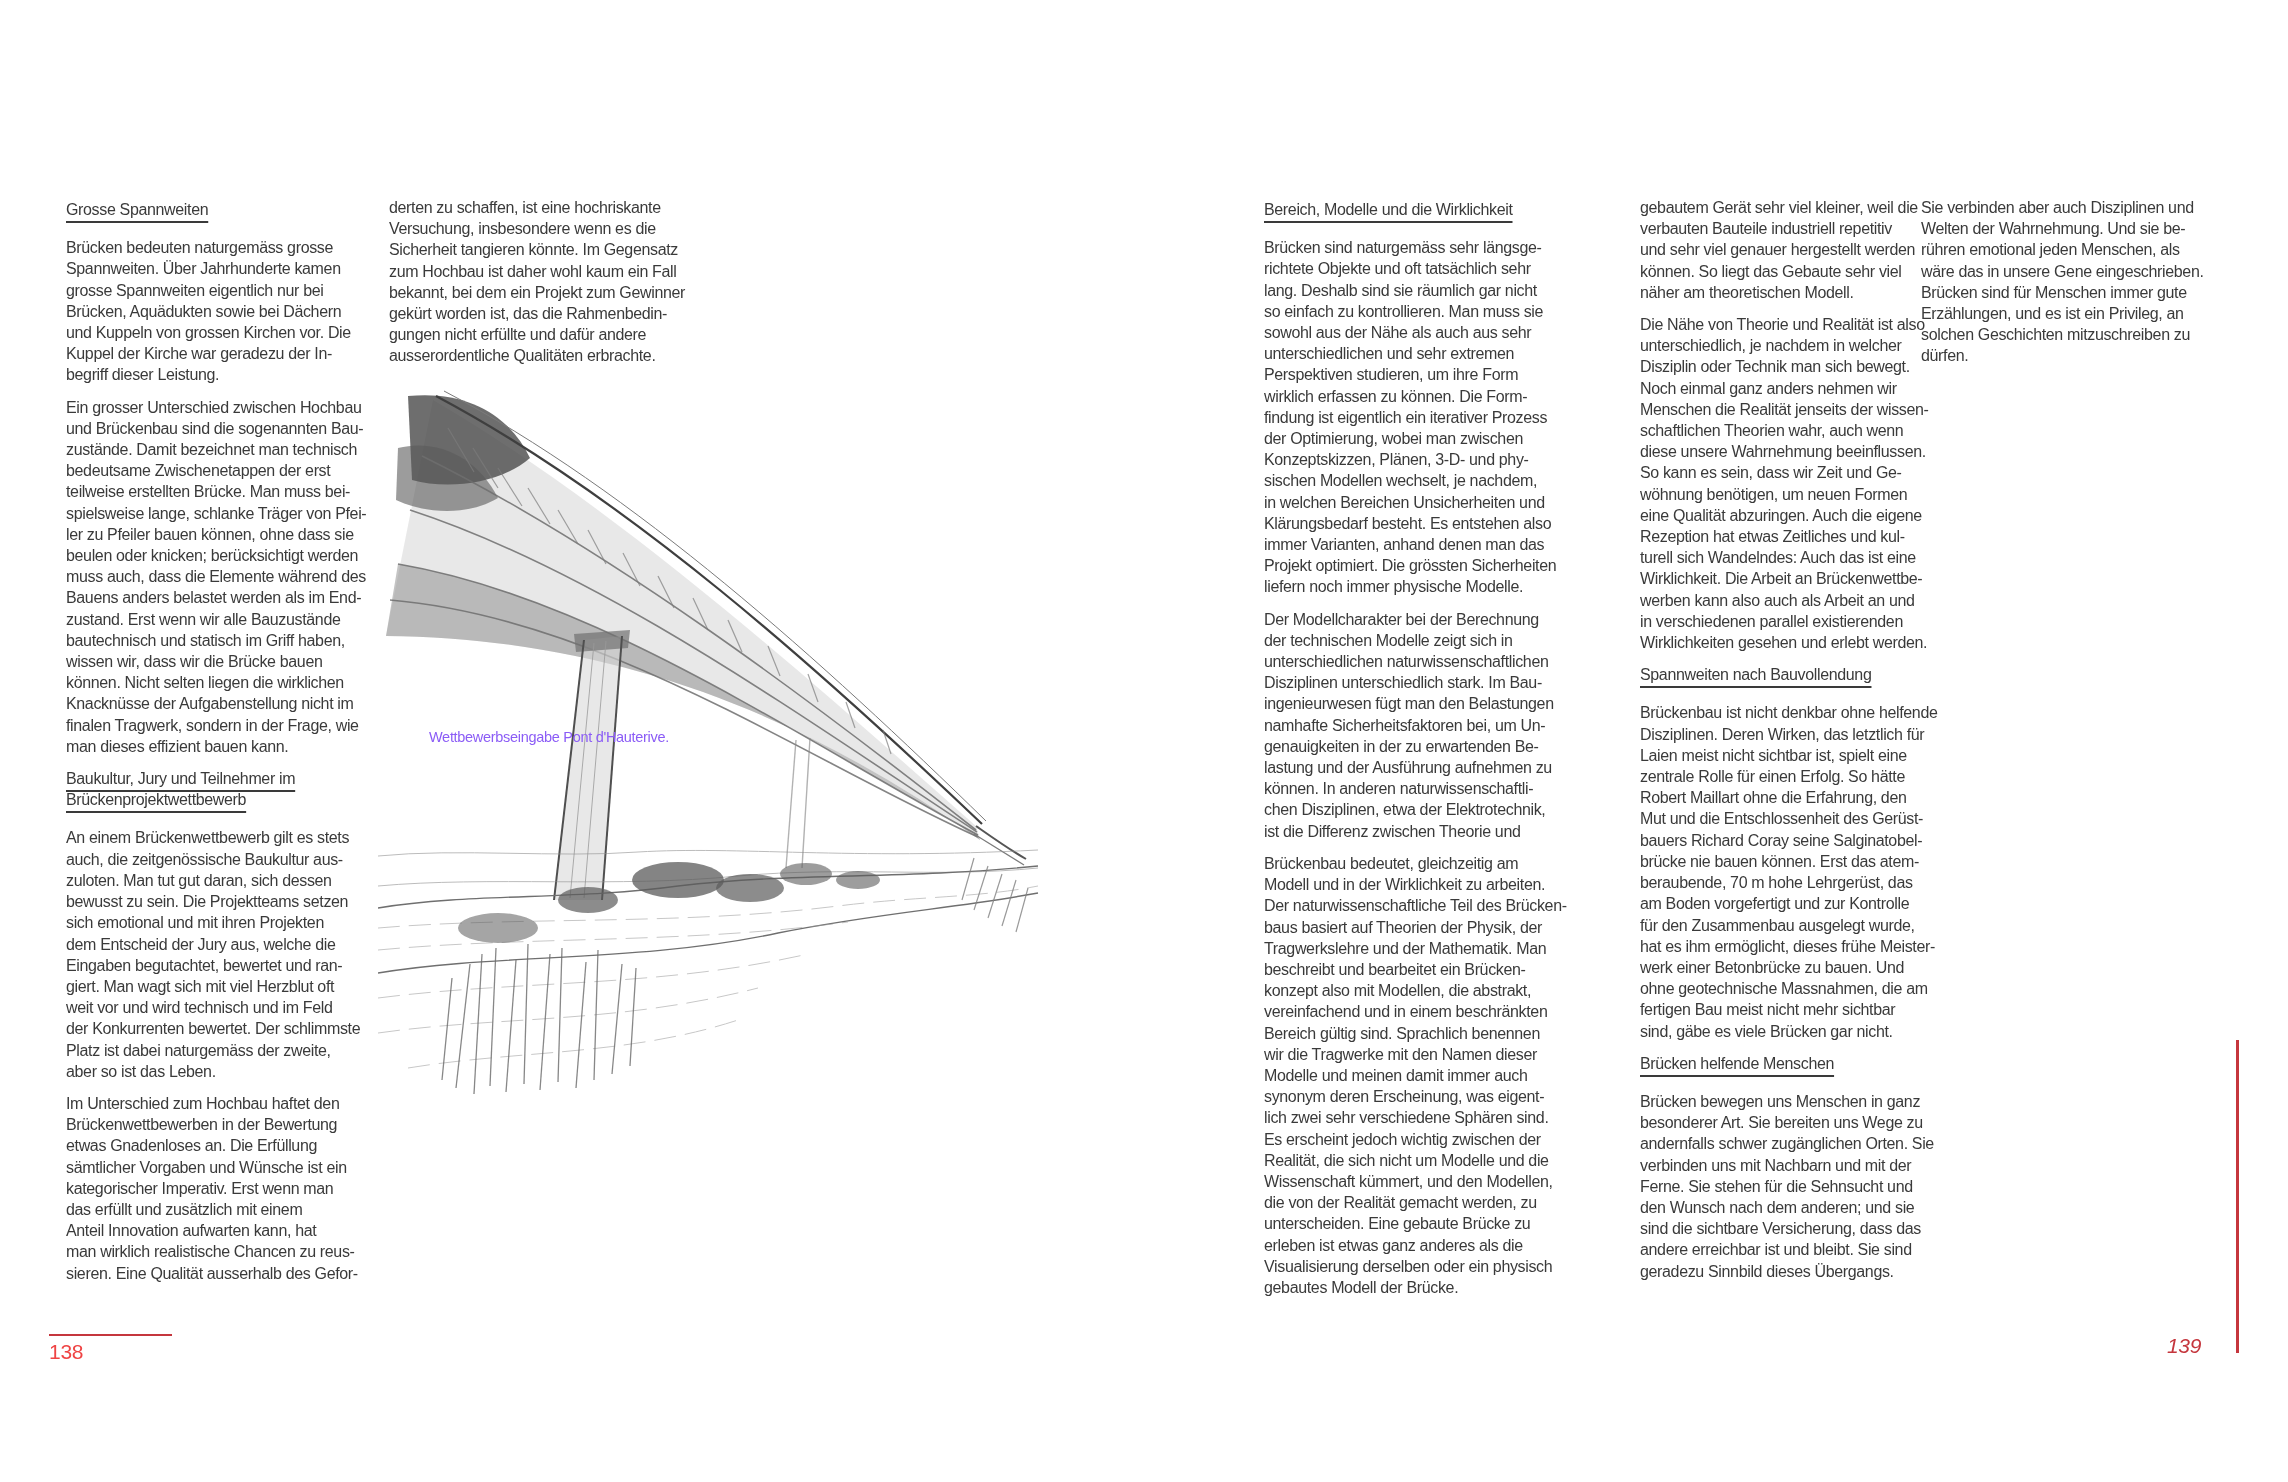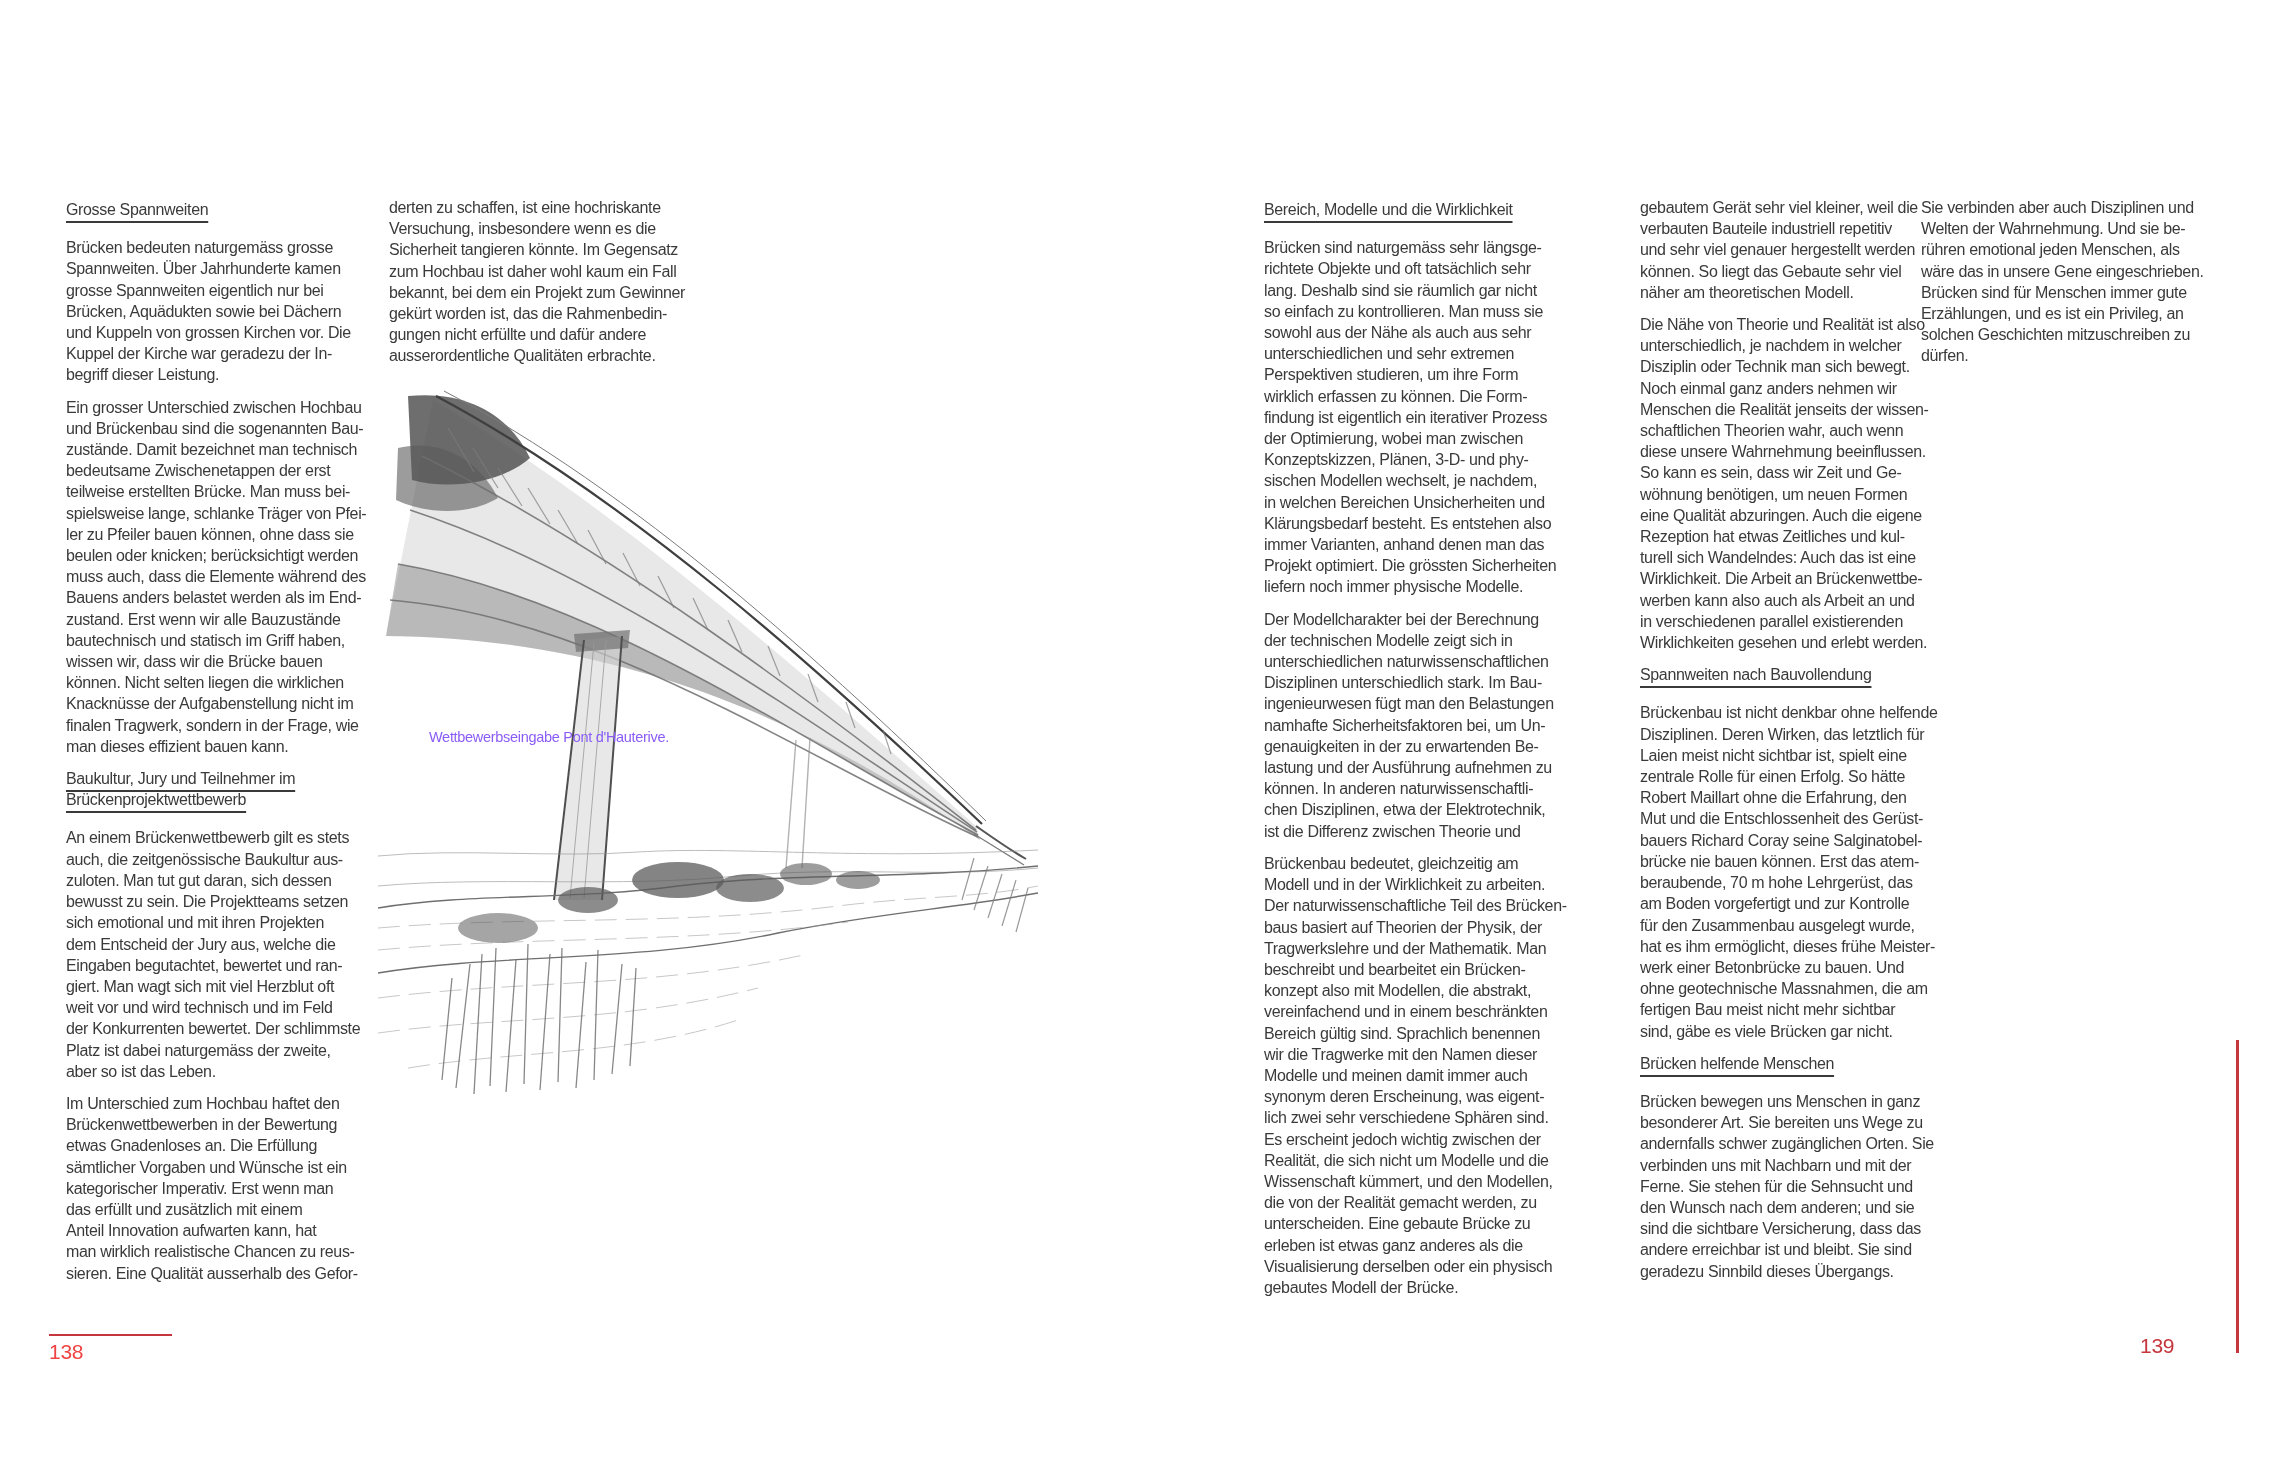--- a/index.html
+++ b/index.html
@@ -41,21 +41,21 @@
     letter-spacing:-0.3px;
     color:#8b5cf6;
     white-space:nowrap;
   }
   .pagenum{
     position:absolute;
     font-size:21px;
     letter-spacing:-0.3px;
   }
   .pagenum-left{left:49px;top:1340px;}
-  .pagenum-right{left:2140px;top:1334px;width:88px;text-align:left;}
+  .pagenum-right{left:2140px;top:1334px;width:88px;text-align:center;font-style:italic;}
   .red-rule-h{position:absolute;left:49px;top:1334px;width:123px;height:2px;}
   .red-rule-v{position:absolute;left:2236px;top:1040px;width:2.5px;height:313px;}
 </style>
 </head>
 <body>
 
 <div class="spread">
 
   <section class="col" style="left:389px;">
     <p class="para">derten zu schaffen, ist eine hochriskante

